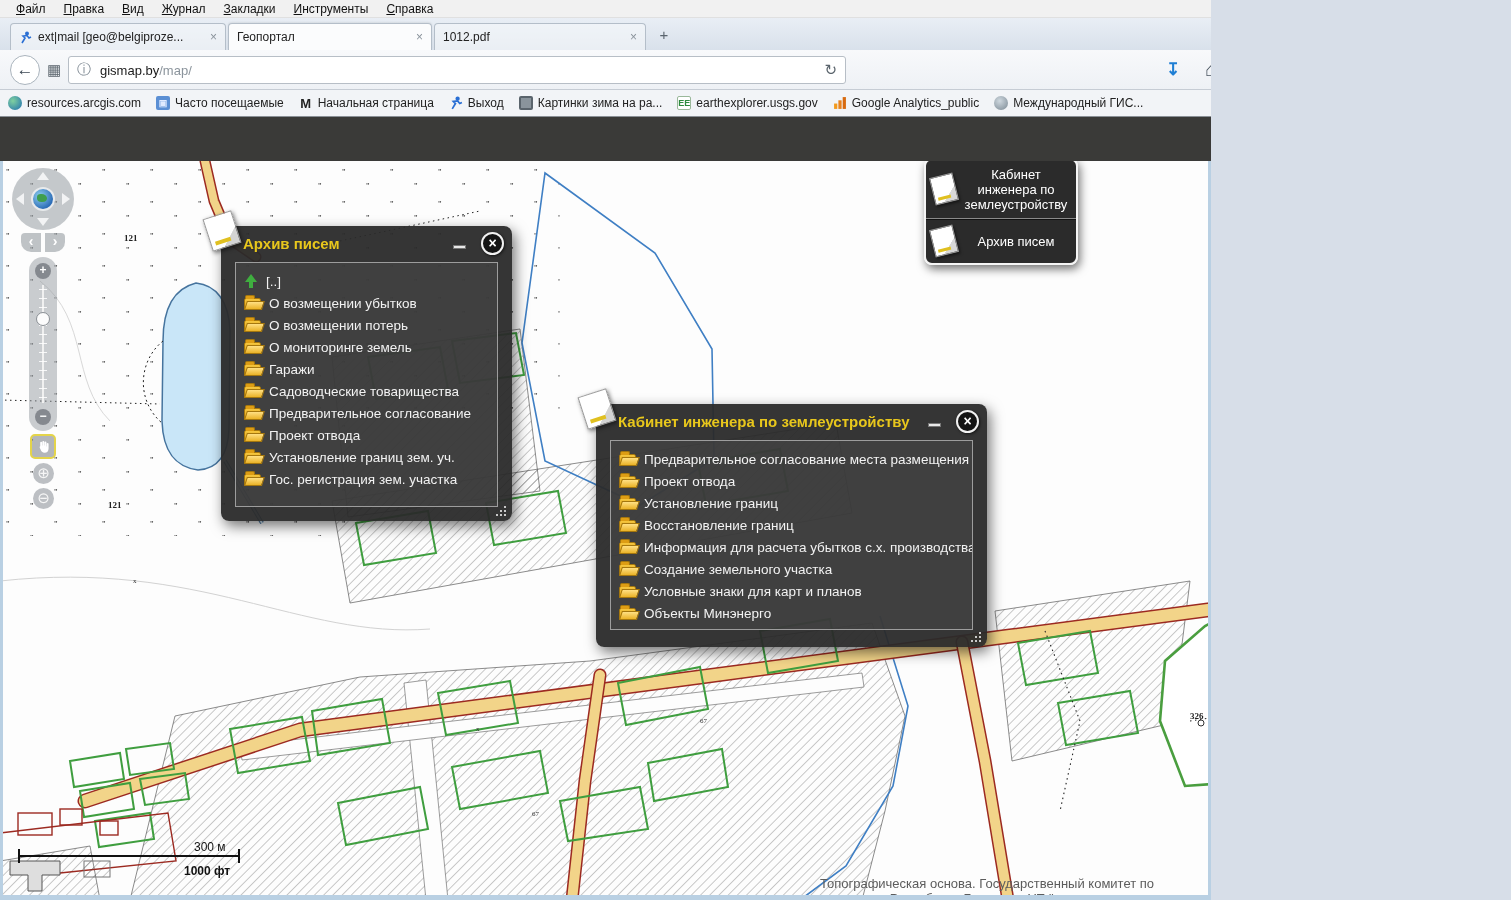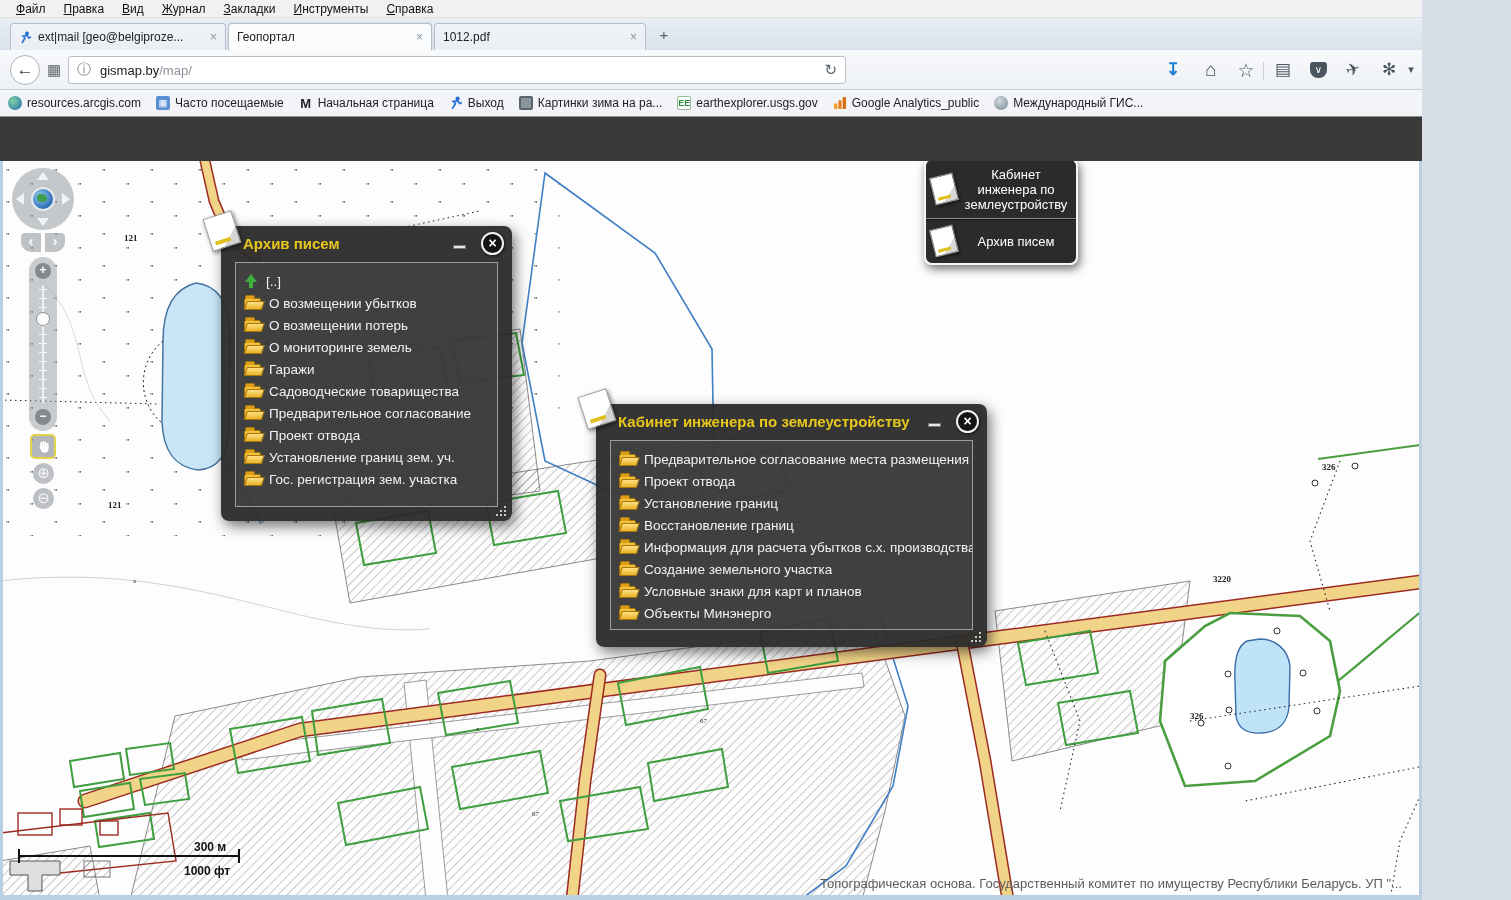--- a/index.html
+++ b/index.html
@@ -1,17 +1,17 @@
 <!DOCTYPE html>
 <html><head>
 <meta charset="utf-8">
 <style>
   * { margin:0; padding:0; box-sizing:border-box; }
   body { font-family:"Liberation Sans", sans-serif; background:#d7dee8; }
-  .screen { position:relative; width:1422px; height:900px; background:#fff; overflow:hidden; }
+  .screen { position:relative; width:1211px; height:900px; background:#fff; overflow:hidden; }
 
   
   .menubar { position:absolute; left:0; top:0; width:100%; height:18px; background:#f1f1f1; border-bottom:1px solid #e0e0e0; display:flex; align-items:center; padding-left:8px; gap:2px; z-index:40;}
   .menu-item { display:inline-block; font-size:12px; color:#111; padding:1px 8px; cursor:default;}
   .menu-item::first-letter { text-decoration:underline; }
   .win-controls { position:absolute; right:6px; top:2px; display:flex; gap:3px; }
   .win-btn { width:24px; height:13px; font-size:10px; line-height:12px; text-align:center; color:#444; background:linear-gradient(#fdfdfd,#dcdcdc); border:1px solid #9a9a9a; border-radius:2px; cursor:pointer;}
   .win-btn.close { background:linear-gradient(#e87a6a,#c6311c); color:#fff; font-weight:bold;}
 
   .tabbar { position:absolute; left:0; top:18px; width:100%; height:32px; background:linear-gradient(#e9eef5,#d9e1eb); z-index:40;}
@@ -62,21 +62,21 @@
   
   .map-wrap { position:absolute; left:0; top:161px; width:1511px; height:739px; background:#fdfdfd; z-index:1; cursor:grab;}
   .map-overlay-text { position:absolute; font-size:13px; color:#5c5c5c; z-index:2;}
   .layers-btn { position:absolute; left:1431px; top:167px; width:62px; height:23px; z-index:3; background:linear-gradient(#606060,#3e3e3e); border:1px solid #2c2c2c; border-radius:4px; color:#e4e4e4; font-size:12.5px; text-align:center; line-height:21px; cursor:pointer; box-shadow:0 1px 3px rgba(0,0,0,.45), 0 0 0 2px rgba(255,255,255,.35);}
 
   
   .scalebar { position:absolute; left:16px; top:840px; width:240px; height:46px; z-index:3;}
   .scale-line { position:absolute; left:2px; top:15px; width:222px; height:2px; background:#111;}
   .scale-line::before, .scale-line::after { content:""; position:absolute; top:-6px; width:2px; height:14px; background:#111;}
   .scale-line::before { left:0;} .scale-line::after { right:0;}
-  .scale-m { position:absolute; left:178px; top:0; font-size:12px; font-weight:bold; color:#111;}
+  .scale-m { position:absolute; left:178px; top:0; font-size:12px; font-weight:normal; color:#111;}
   .scale-ft { position:absolute; left:168px; top:24px; font-size:12px; font-weight:bold; color:#111;}
 
   
   .panwheel { position:absolute; left:12px; top:168px; width:62px; height:62px; border-radius:50%; background:rgba(150,156,162,.55); z-index:3; cursor:pointer;}
   .panwheel .globe { position:absolute; left:19px; top:19px; width:24px; height:24px; border-radius:50%; background:radial-gradient(circle at 35% 35%, #8fd0f0, #2f6fb8 70%); border:2px solid #e8eaec; }
   .panwheel .globe::after { content:""; position:absolute; left:4px; top:5px; width:10px; height:8px; background:#3f9e4f; border-radius:40% 60% 50% 50%;}
   .pw-ar { position:absolute; width:0; height:0; }
   .pw-up { left:25px; top:4px; border-left:6px solid transparent; border-right:6px solid transparent; border-bottom:8px solid #f2f3f4;}
   .pw-dn { left:25px; bottom:4px; border-left:6px solid transparent; border-right:6px solid transparent; border-top:8px solid #f2f3f4;}
   .pw-lf { left:4px; top:25px; border-top:6px solid transparent; border-bottom:6px solid transparent; border-right:8px solid #f2f3f4;}

